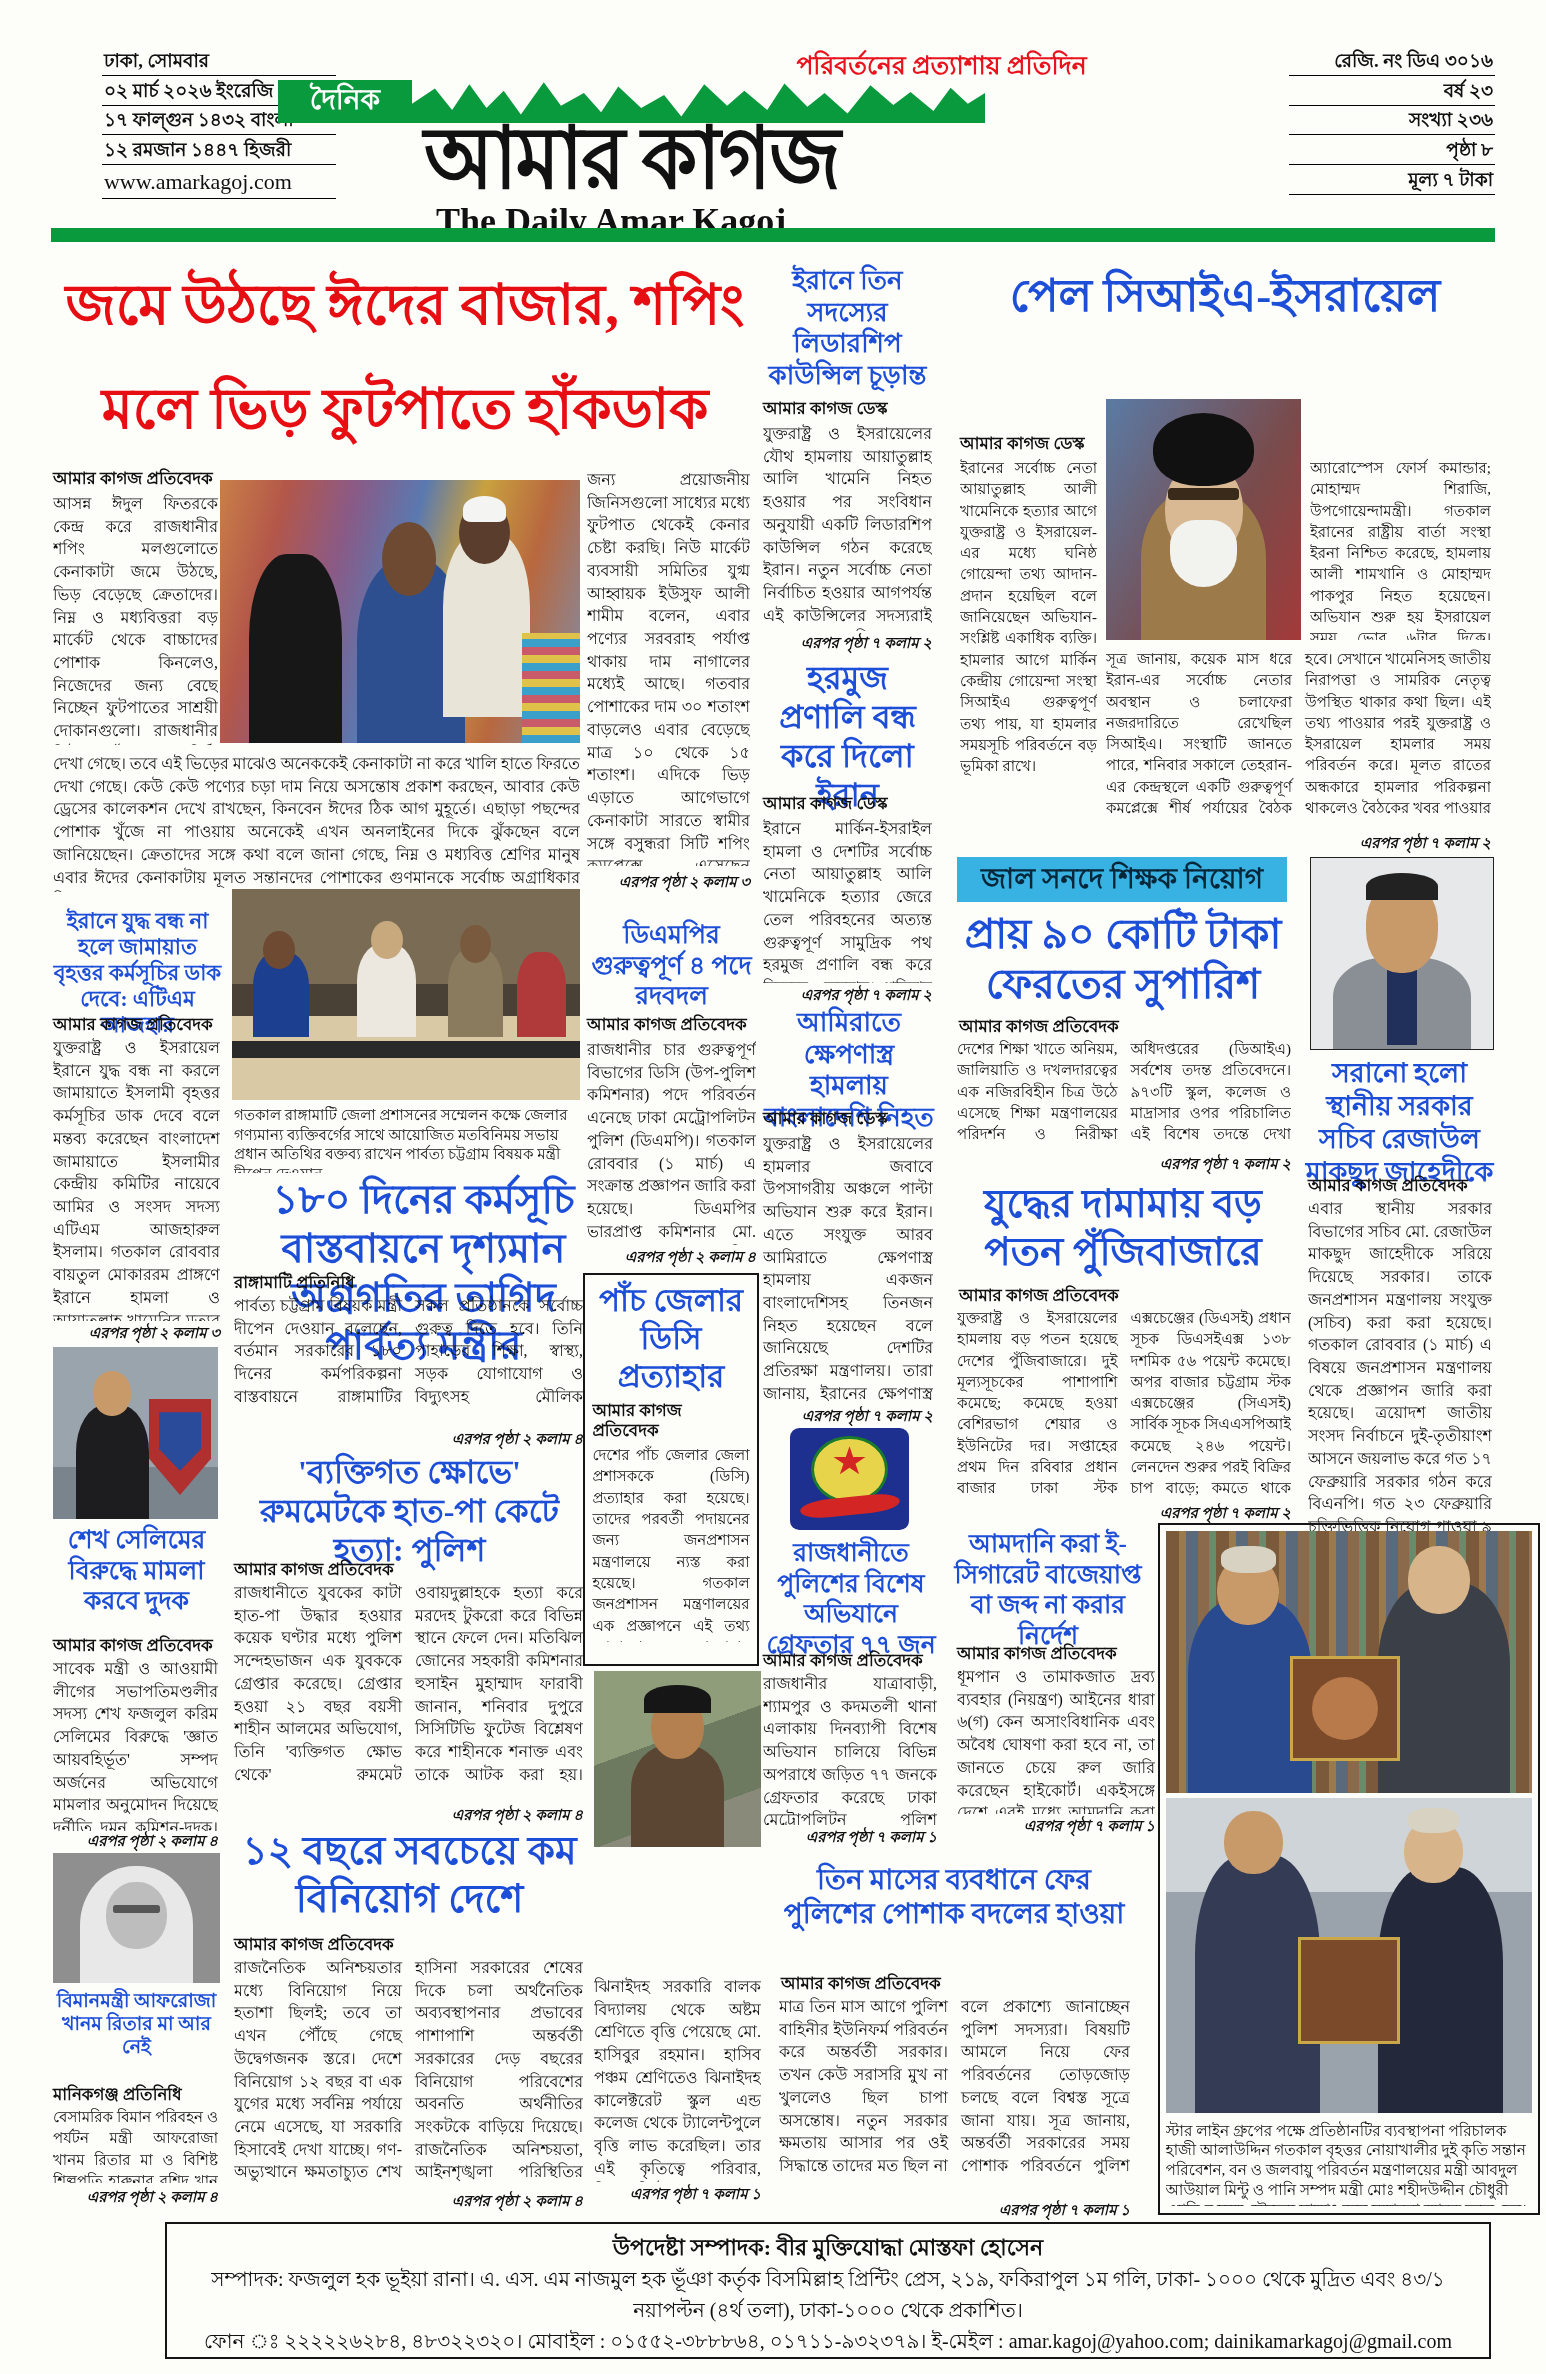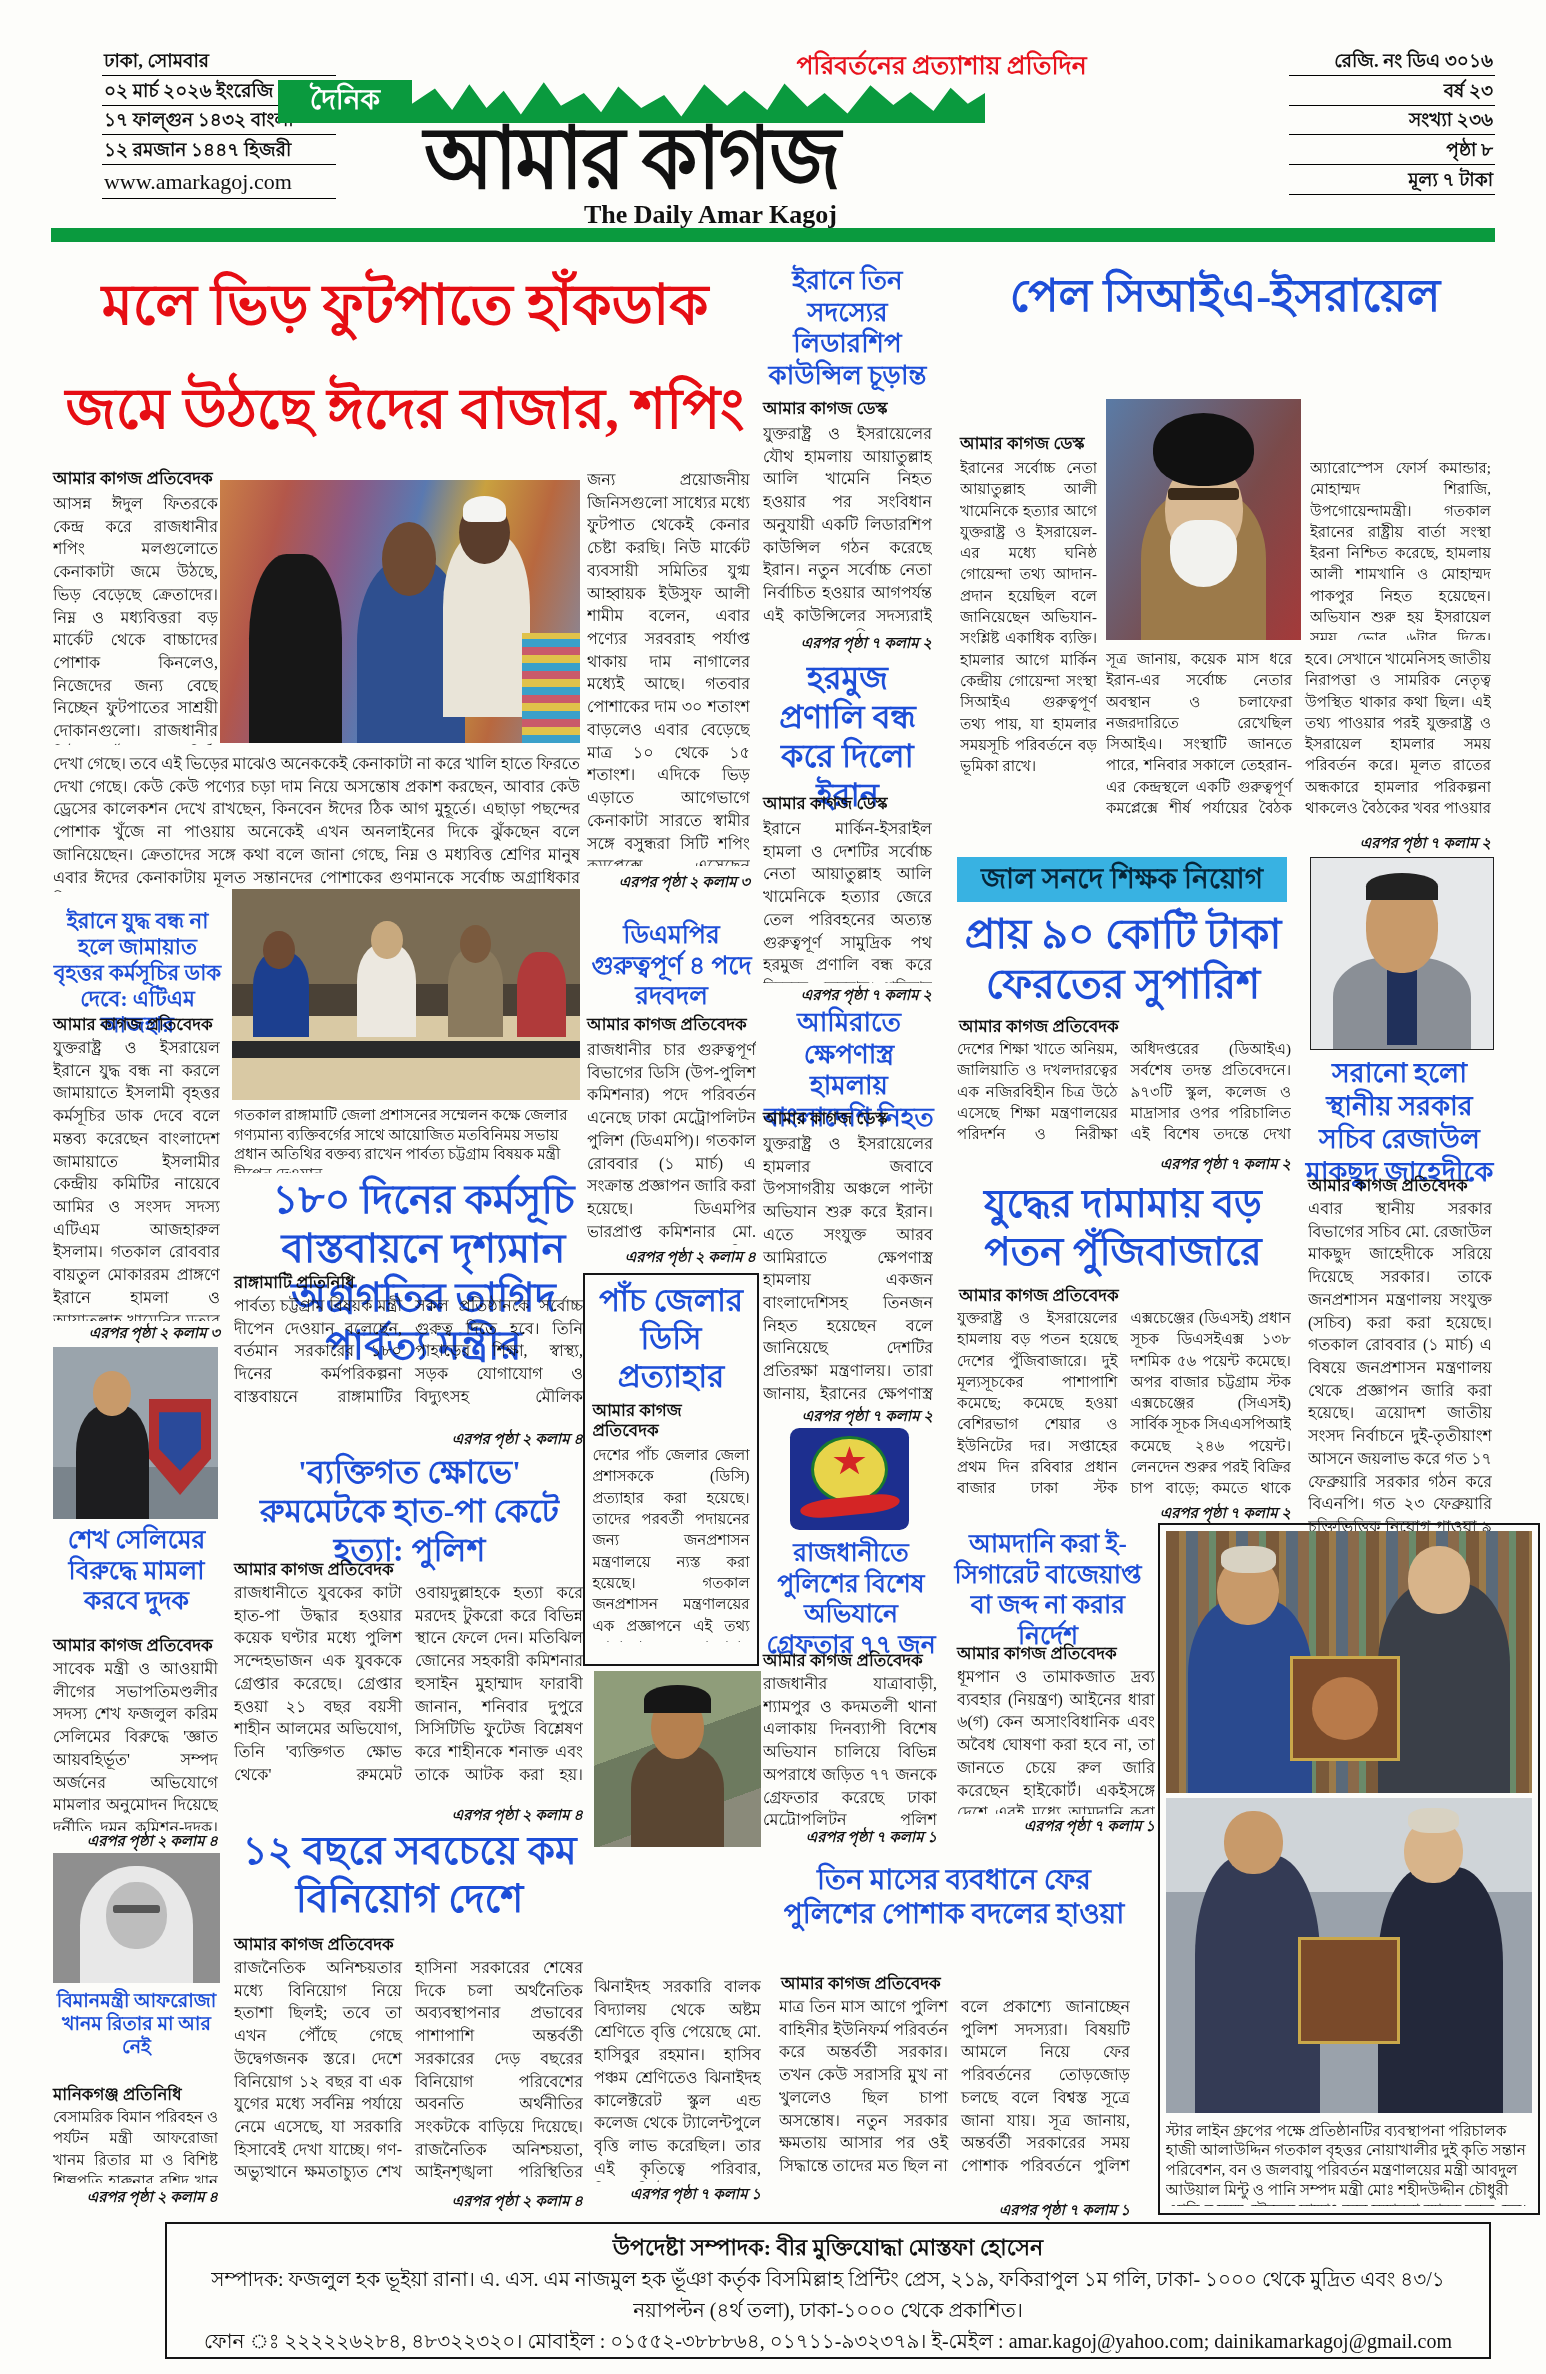--- a/index.html
+++ b/index.html
@@ -34,35 +34,35 @@
   </div>
 
   <div class="abs" style="left:784px;top:46px;width:315px;font-size:25px;font-weight:700;color:#e8131d;text-align:center;">পরিবর্তনের প্রত্যাশায় প্রতিদিন</div>
 
   <div class="abs greenbar" style="left:278px;top:80px;width:134px;height:43px;display:flex;align-items:center;justify-content:center;">
     <span style="color:#fff;font-weight:700;font-size:28px;">দৈনিক</span>
   </div>
   <div class="abs greenbar" style="left:412px;top:80px;width:573px;height:43px;clip-path:polygon(0 100%,0 55%,4% 20%,7% 70%,10% 10%,13% 65%,16% 25%,19% 80%,23% 5%,26% 60%,30% 30%,33% 75%,36% 15%,40% 65%,44% 35%,47% 85%,51% 10%,55% 60%,58% 25%,62% 70%,65% 8%,69% 62%,72% 30%,76% 78%,80% 12%,84% 58%,87% 28%,91% 72%,94% 18%,97% 55%,100% 30%,100% 100%);"></div>
 
   <div class="abs" style="left:278px;top:113px;width:707px;height:89px;font-size:80px;font-weight:800;letter-spacing:-1.9px;text-align:center;line-height:1.05;transform:scaleY(1.08);transform-origin:top;">আমার কাগজ</div>
-  <div class="abs" style="left:436px;top:200px;width:549px;font-size:26px;font-weight:800;text-align:center;">The Daily Amar Kagoj</div>
+  <div class="abs" style="left:436px;top:200px;width:549px;font-size:36px;font-weight:800;">The Daily Amar Kagoj</div>
 
   <div class="abs" style="left:1289px;top:46px;width:206px;text-align:right;">
     <div class="rule-row">রেজি. নং ডিএ ৩০১৬</div>
     <div class="rule-row">বর্ষ ২৩</div>
     <div class="rule-row">সংখ্যা ২৩৬</div>
     <div class="rule-row">পৃষ্ঠা ৮</div>
     <div class="rule-row">মূল্য ৭ টাকা</div>
   </div>
 
   <div class="abs greenbar" style="left:51px;top:228px;width:1444px;height:14px;"></div>
 
   <div class="abs hl" style="left:58px;top:254px;width:694px;font-size:56px;line-height:1.85;color:#e60d13;">
+    <div>জমে উঠছে ঈদের বাজার, শপিং</div>
     <div>মলে ভিড় ফুটপাতে হাঁকডাক</div>
-    <div>জমে উঠছে ঈদের বাজার, শপিং</div>
   </div>
   <div class="abs byline" style="left:53px;top:469px;width:186px;">আমার কাগজ প্রতিবেদক</div>
   <div class="abs bodytxt" style="left:53px;top:493px;width:165px;height:252px;">আসন্ন ঈদুল ফিতরকে কেন্দ্র করে রাজধানীর শপিং মলগুলোতে কেনাকাটা জমে উঠছে, ভিড় বেড়েছে ক্রেতাদের। নিম্ন ও মধ্যবিত্তরা বড় মার্কেট থেকে বাচ্চাদের পোশাক কিনলেও, নিজেদের জন্য বেছে নিচ্ছেন ফুটপাতের সাশ্রয়ী দোকানগুলো। রাজধানীর নিউ মার্কেট, বসুন্ধরা সিটি শপিং কমপ্লেক্স ও যমুনা ফিউচার পার্কসহ বিভিন্ন শপিং মল এবং ফুটপাতে ঈদ উপলক্ষ্যে ক্রেতাদের বাড়তি ভিড়</div>
 
   <div class="photo" style="left:220px;top:480px;width:360px;height:263px;background:linear-gradient(105deg,#c97f48 0%,#b3574a 16%,#8a5a86 32%,#5a79b0 48%,#c9a13f 62%,#b8683f 78%,#7d8fae 100%);">
     <div class="fig" style="left:8%;top:28%;width:26%;height:80%;background:#171717;border-radius:40% 40% 0 0;"></div>
     <div class="fig" style="left:38%;top:30%;width:30%;height:76%;background:#2e4f8f;border-radius:42% 42% 0 0;"></div>
     <div class="fig" style="left:45%;top:16%;width:15%;height:28%;background:#6e4a33;border-radius:50%;"></div>
     <div class="fig" style="left:62%;top:20%;width:24%;height:70%;background:#e9e4d8;border-radius:40% 40% 0 0;"></div>
     <div class="fig" style="left:66.5%;top:8%;width:14%;height:24%;background:#5a3d2c;border-radius:50%;"></div>

